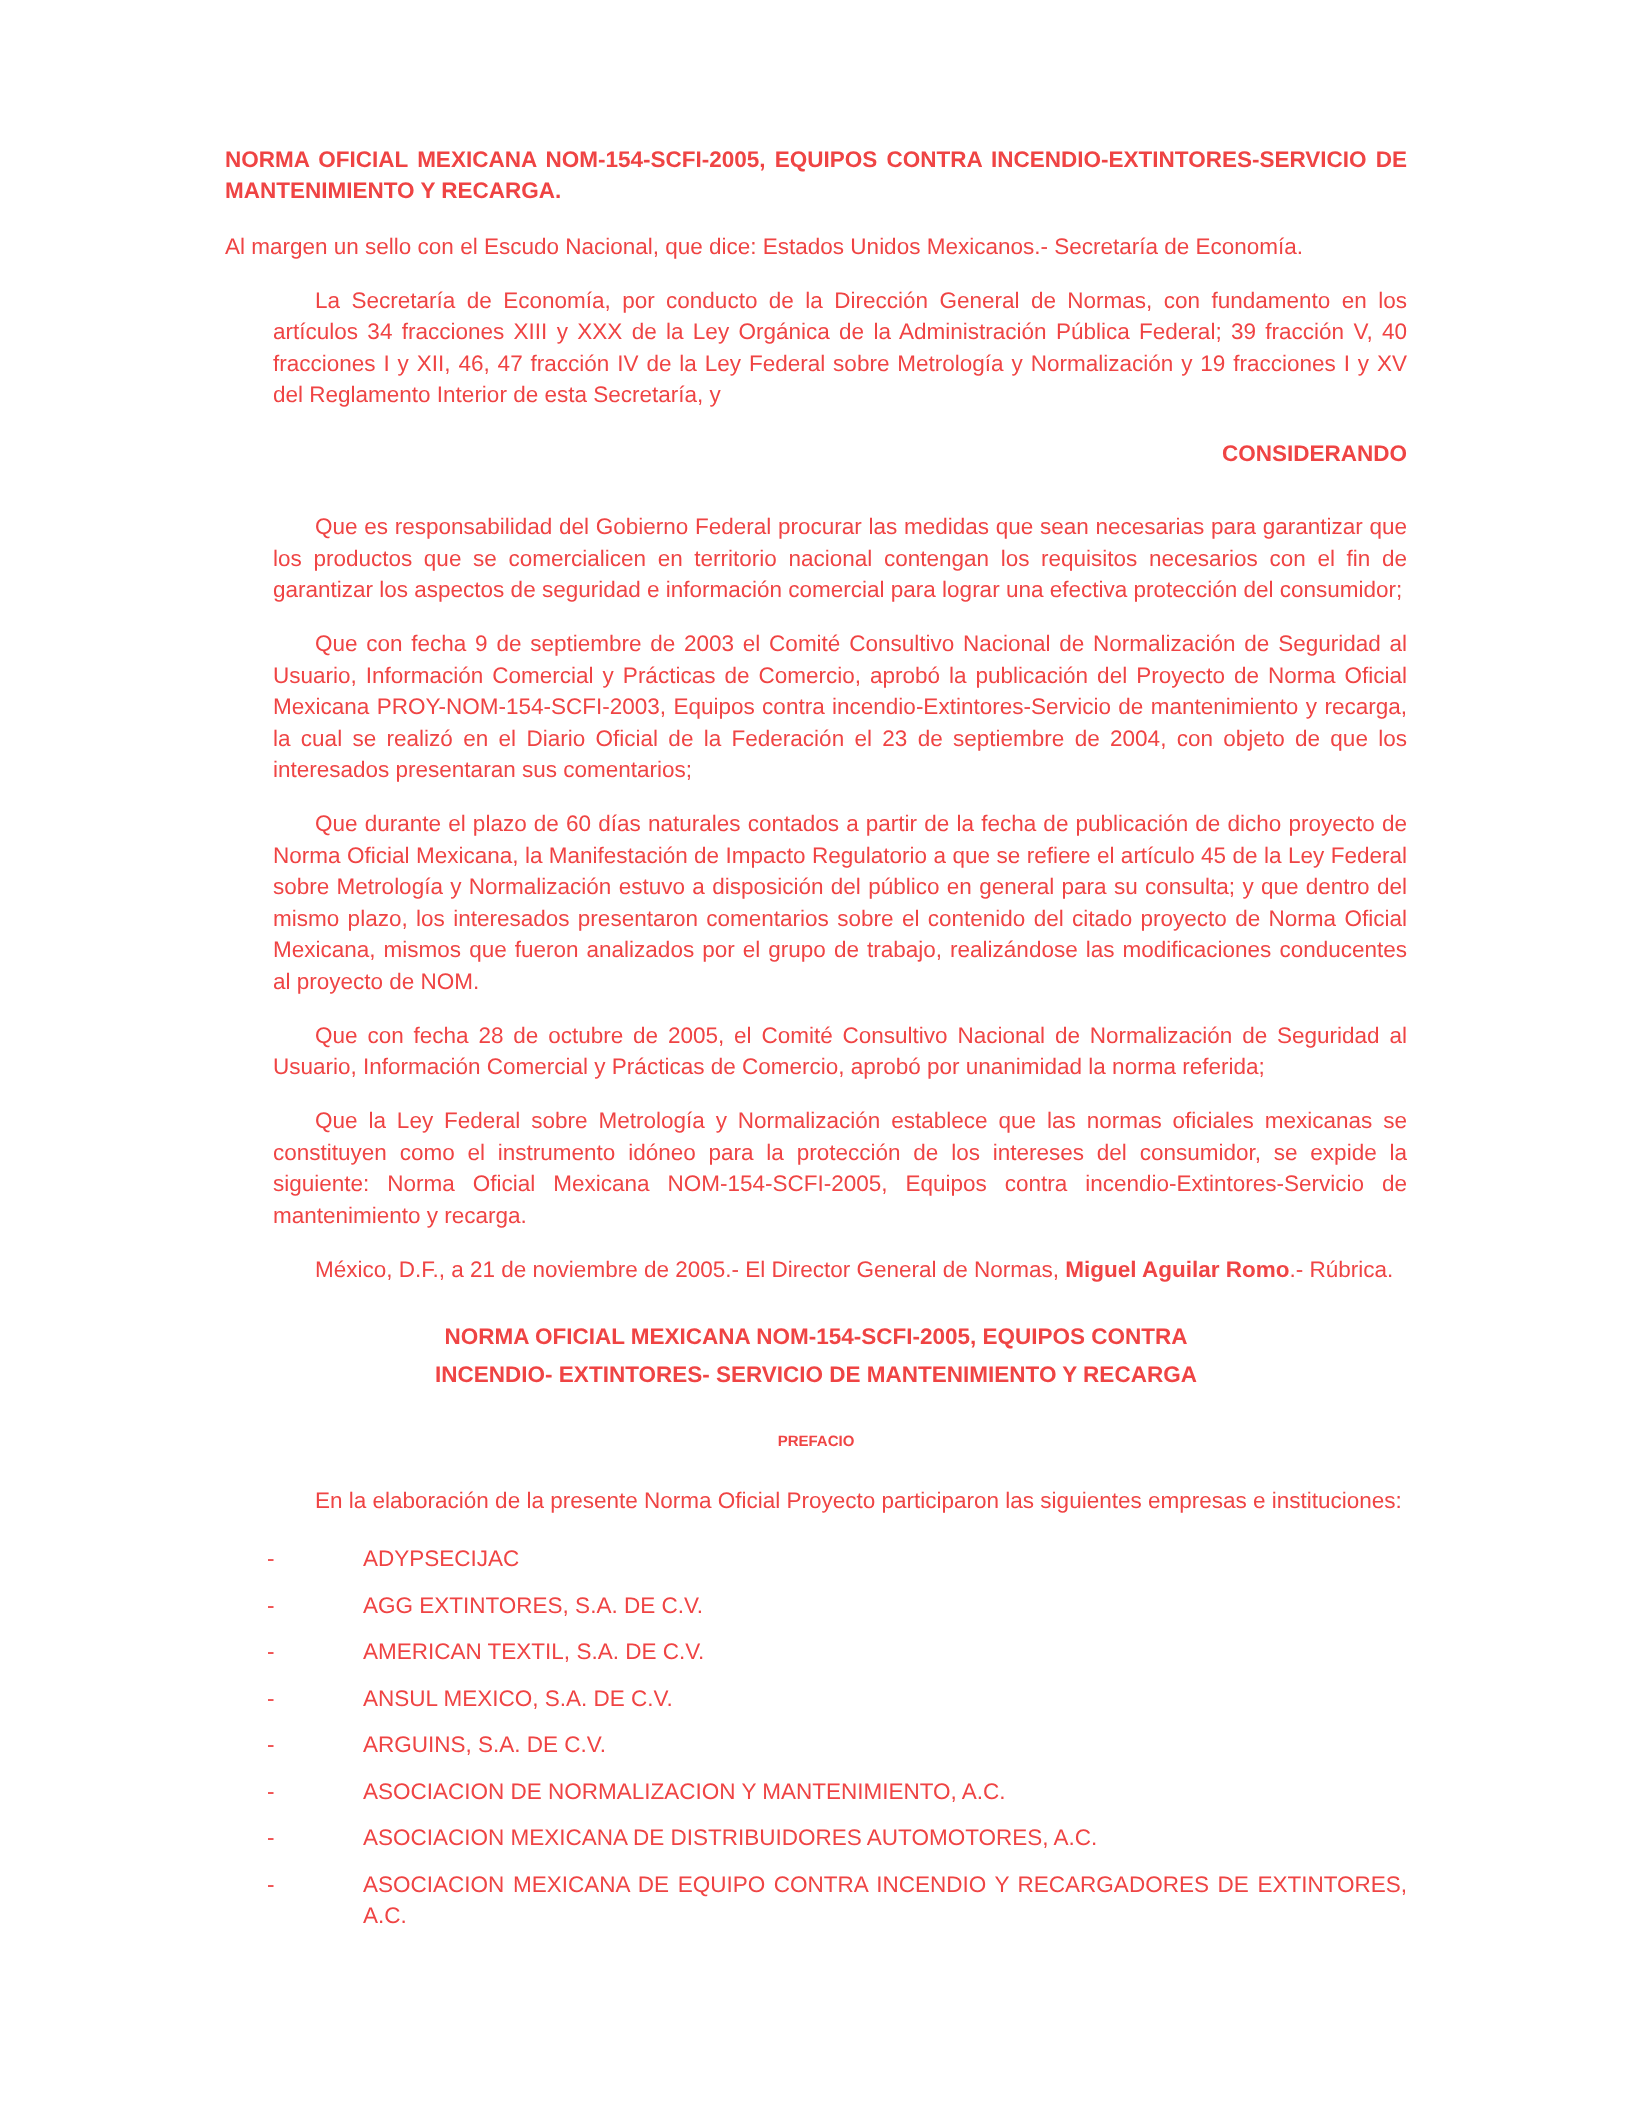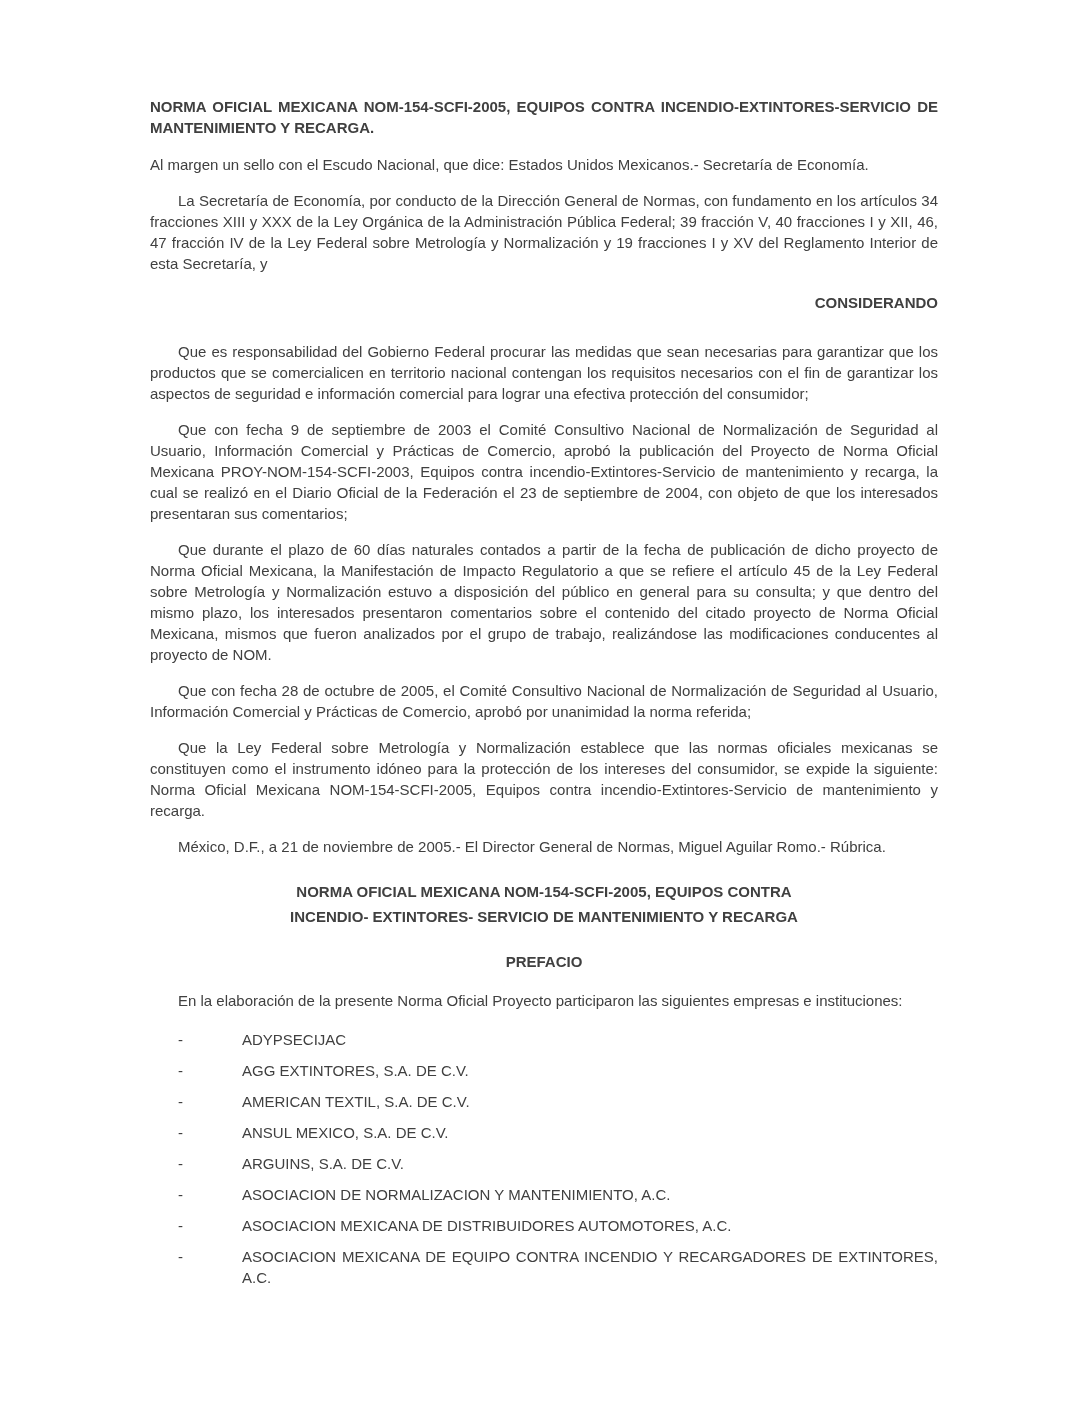--- a/index.html
+++ b/index.html
@@ -7,78 +7,79 @@
     padding: 0;
     background: #ffffff;
   }
   .page {
     width: 1088px;
     height: 1408px;
     box-sizing: border-box;
     margin: 0 auto;
     padding: 96px 150px 40px 150px;
     background: #ffffff;
-    color: #404040;
+    color: #ef4444;
     font-family: "Liberation Sans", "DejaVu Sans", sans-serif;
     font-size: 15px;
     line-height: 21px;
     overflow: hidden;
   }
   .doc-title {
     font-weight: bold;
     text-align: justify;
     margin: 0 0 16px 0;
   }
   .date-line {
     text-align: right;
     margin: 0 0 22px 0;
   }
   p {
     margin: 0 0 15px 0;
     text-align: justify;
   }
   .indent {
     text-indent: 28px;
+    margin-left: 32px;
   }
   .center-heading {
     font-weight: bold;
     text-align: right;
     font-size: 15px;
     margin: 18px 0 28px 0;
   }
   .norm-heading {
     font-weight: bold;
     text-align: center;
     font-size: 15px;
     line-height: 25px;
     margin: 22px 0 0 0;
   }
   .prefacio-heading {
     font-weight: bold;
     text-align: center;
-    font-size: 15px;
+    font-size: 10px;
     margin: 22px 0 18px 0;
   }
   .participant-list {
     margin-top: 18px;
   }
   .list-item {
     display: flex;
     margin: 0 0 10px 0;
   }
   .list-marker {
     flex: 0 0 40px;
     margin-left: 28px;
   }
   .list-text {
     flex: 1;
     text-align: justify;
     margin-left: 24px;
   }
-  strong { font-weight: normal; }
+  strong { font-weight: bold; }
 </style>
 </head>
 <body>
 
 <div class="page">
 
   <div class="doc-title">NORMA OFICIAL MEXICANA NOM-154-SCFI-2005, EQUIPOS CONTRA INCENDIO-EXTINTORES-SERVICIO DE MANTENIMIENTO Y RECARGA.</div>
 
 
   <p>Al margen un sello con el Escudo Nacional, que dice: Estados Unidos Mexicanos.- Secretaría de Economía.</p>

